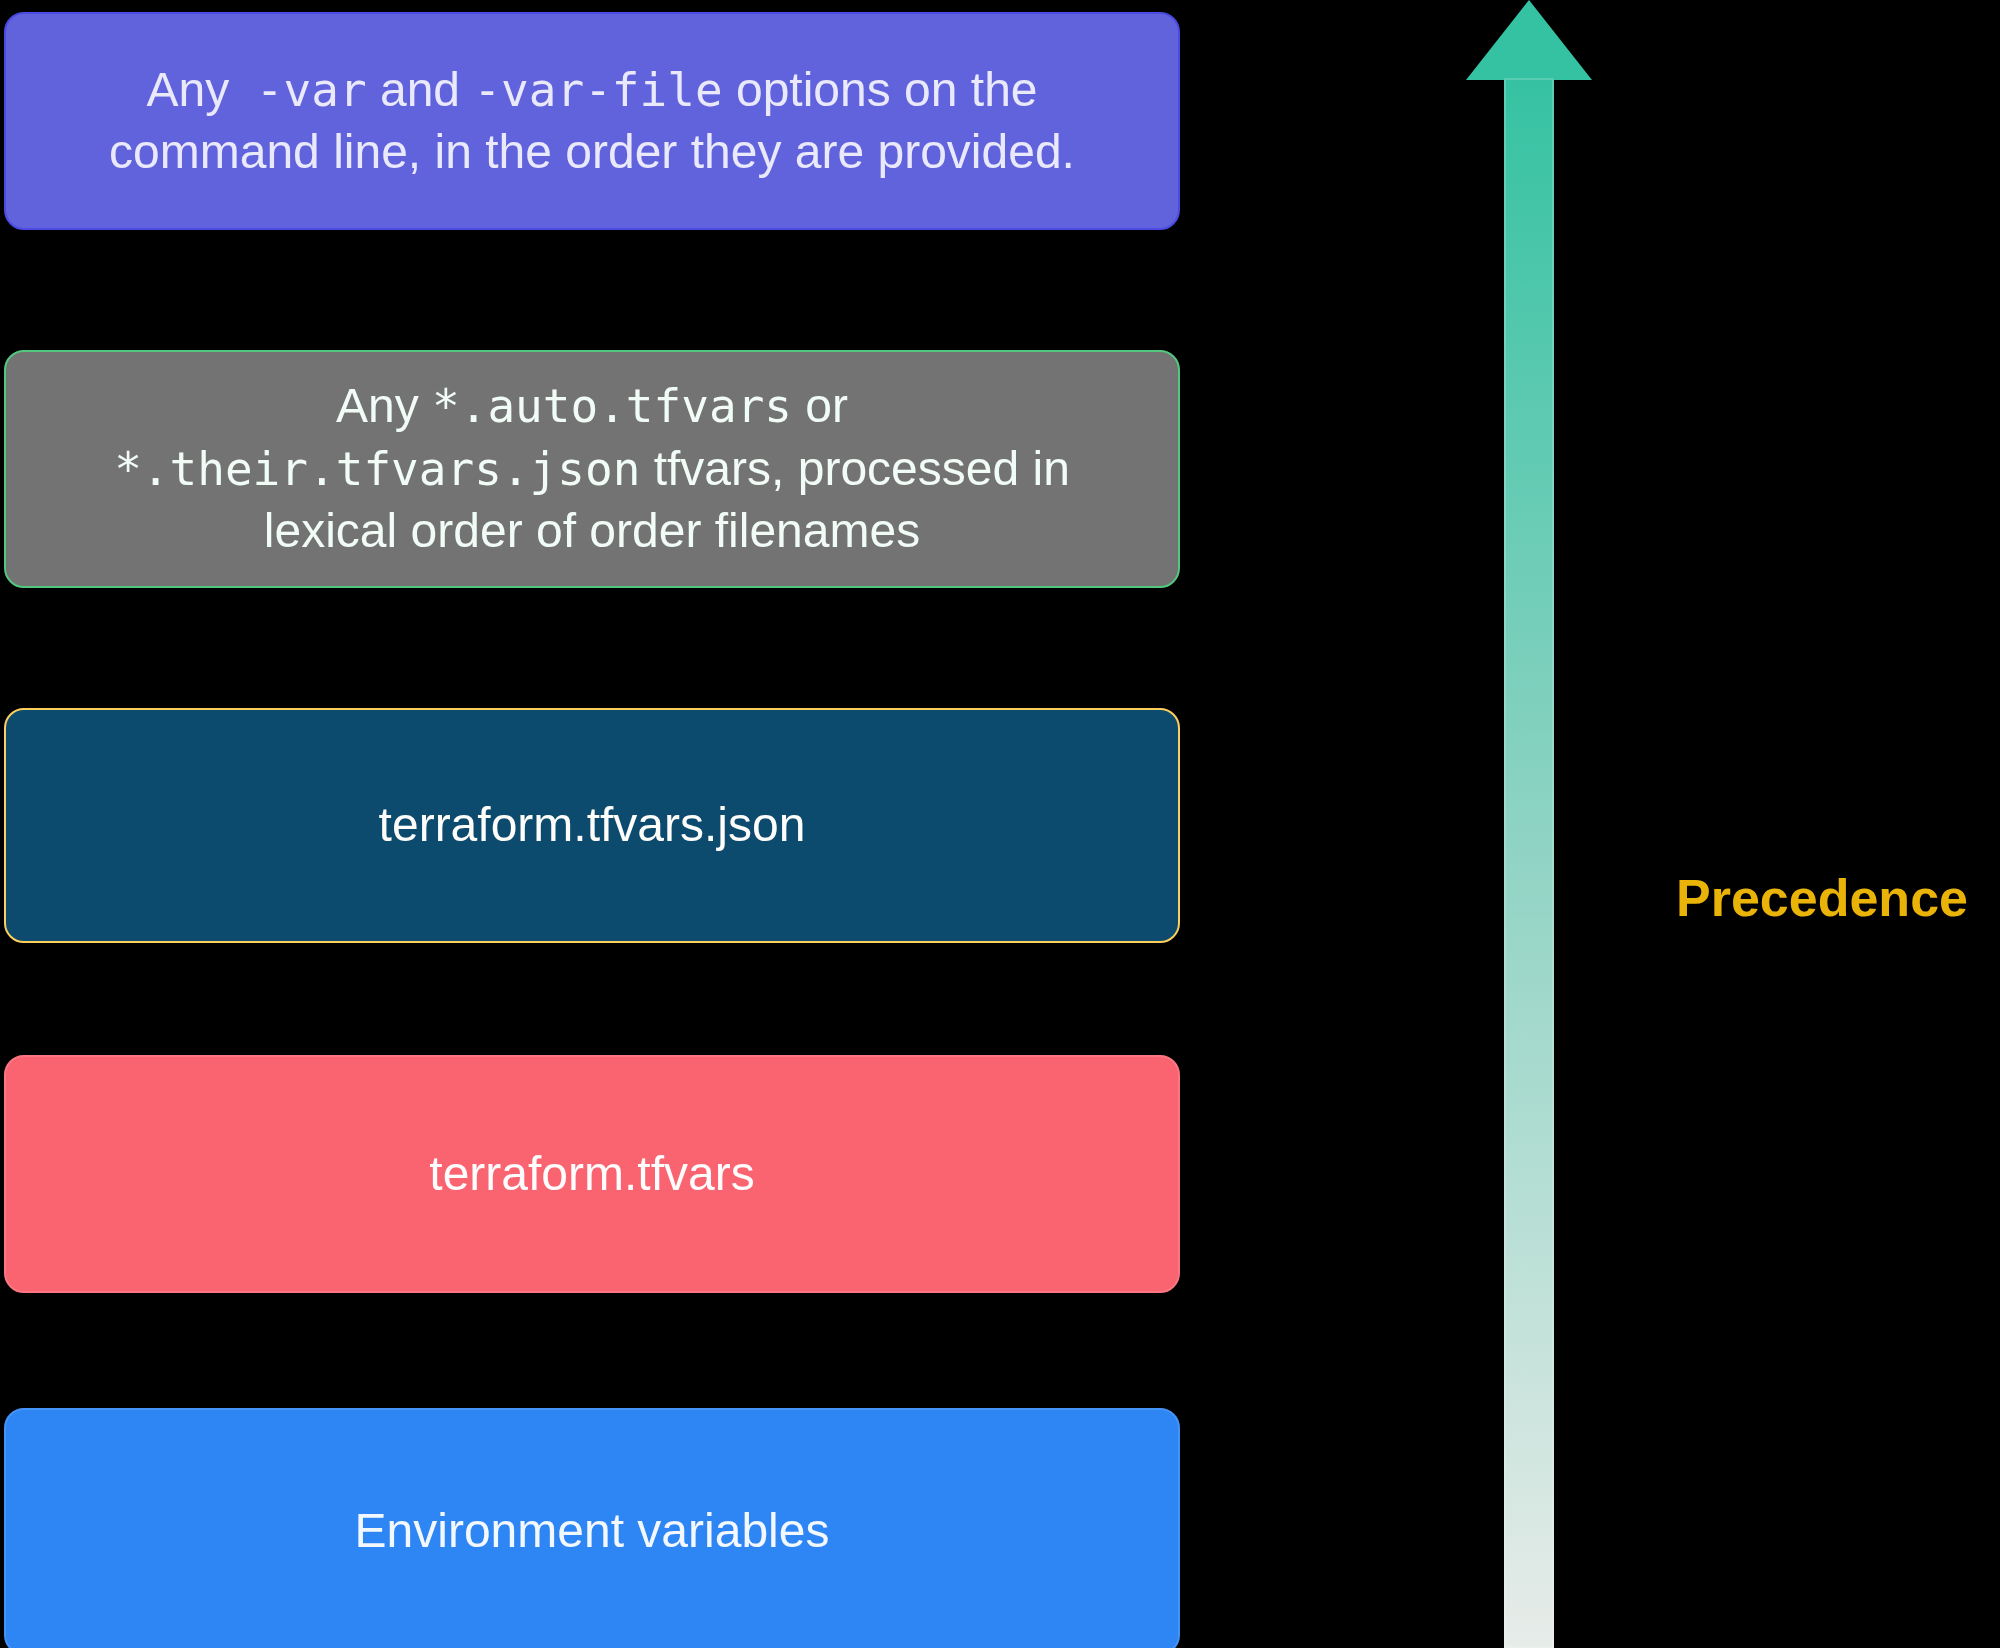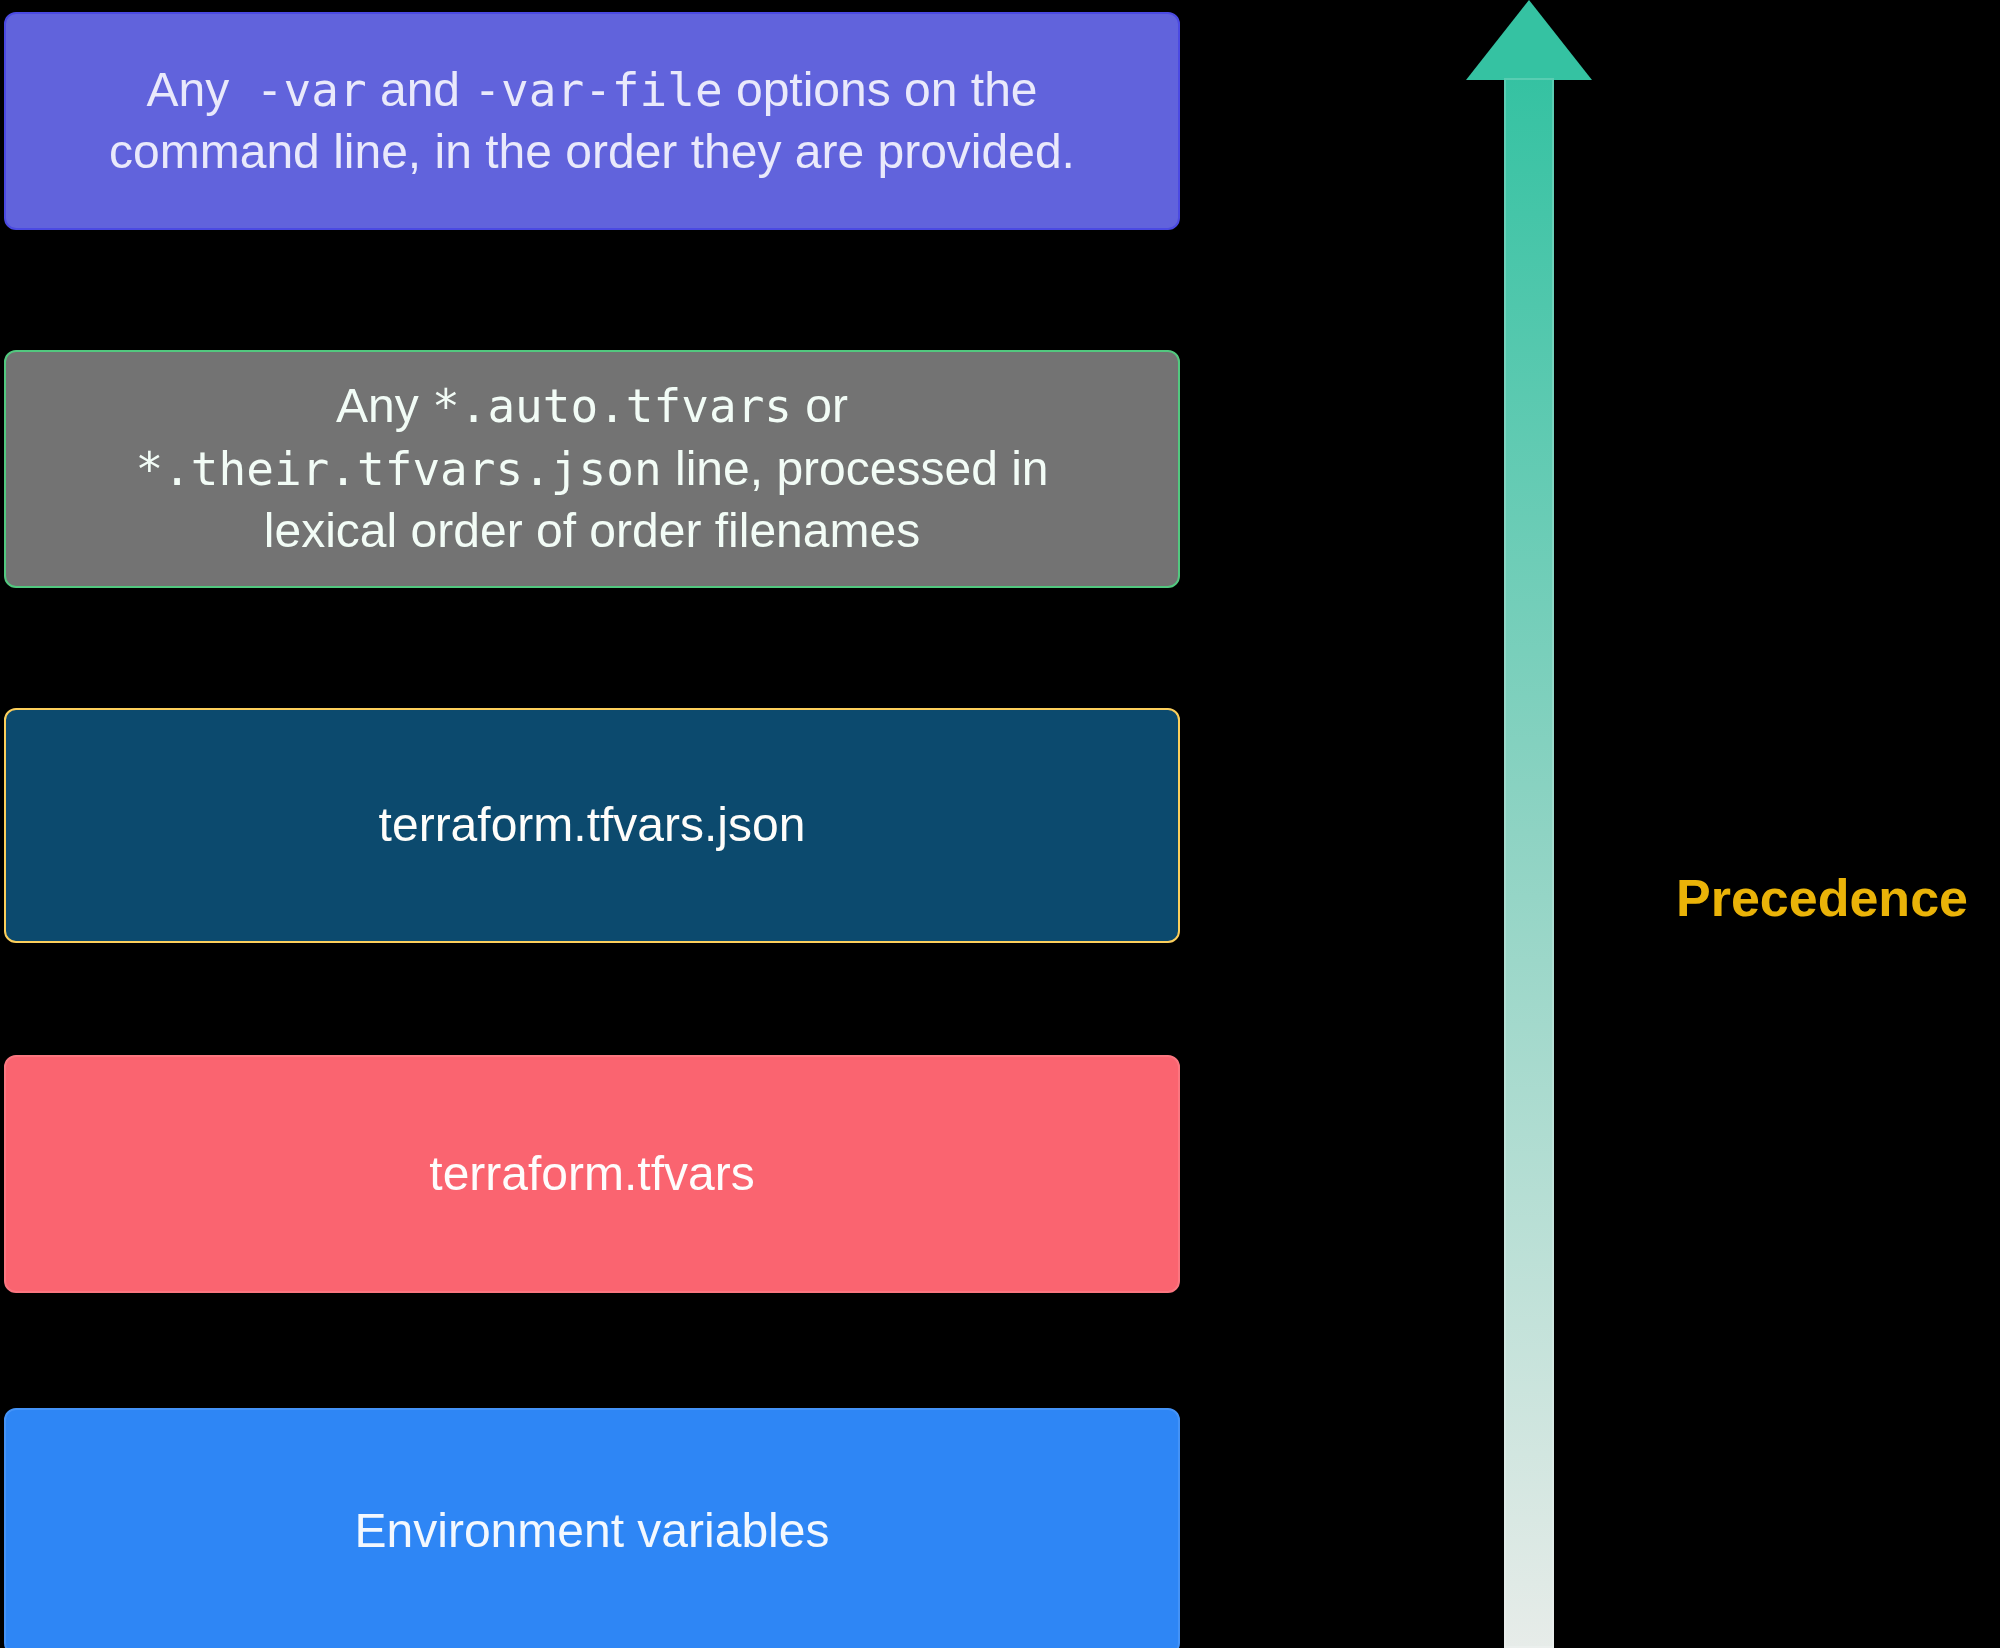--- a/index.html
+++ b/index.html
@@ -10,21 +10,21 @@
     background: #000;
     overflow: hidden;
     font-family: "Liberation Sans", sans-serif;
   }
   
   .stack { position: absolute; left: 4px; top: 0; width: 1176px; height: 1648px; }
   .stack-box {
     position: absolute;
     left: 0;
     width: 1176px;
-    border-radius: 12px;
+    border-radius: 20px;
     box-sizing: border-box;
     border: 2px solid transparent;
     display: flex;
     align-items: center;
     justify-content: center;
     text-align: center;
     font-size: 48px;
     line-height: 1.3;
     padding: 0 40px;
   }
@@ -76,21 +76,21 @@
   <div class="stack">
       <div class="stack-box" style="top: 12px; height: 218px; background: rgb(97, 99, 220); border-color: rgb(75, 74, 226); color: rgb(233, 233, 251);">
         <div>
           <span class="line"><span>Any  </span><span class="mono">-var</span><span> and </span><span class="mono">-var-file</span><span> options on the</span></span>
           <span class="line"><span>command line, in the order they are provided.</span></span>
         </div>
       </div>
       <div class="stack-box" style="top: 350px; height: 238px; background: #737373; border-color: rgb(82, 200, 127); color: rgb(242, 252, 246);">
         <div>
           <span class="line"><span>Any </span><span class="mono">*.auto.tfvars</span><span> or</span></span>
-          <span class="line"><span class="mono">*.their.tfvars.json</span><span> line, processed in</span></span>
+          <span class="line"><span class="mono">*.their.tfvars.json</span><span> tfvars, processed in</span></span>
           <span class="line"><span>lexical order of order filenames</span></span>
         </div>
       </div>
       <div class="stack-box" style="top: 708px; height: 235px; background: #0c4a6e; border-color: rgb(252, 207, 92); color: rgb(254, 253, 250);">
         <div>
           <span class="line"><span>terraform.tfvars.json</span></span>
         </div>
       </div>
       <div class="stack-box" style="top: 1055px; height: 238px; background: rgb(250, 100, 112); border-color: rgb(251, 118, 128); color: rgb(254, 252, 252);">
         <div>

